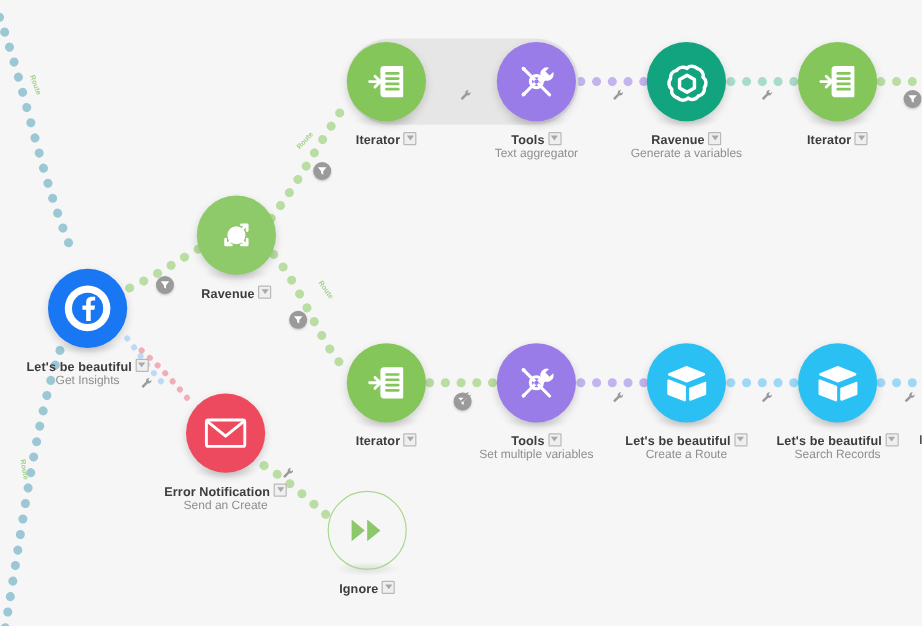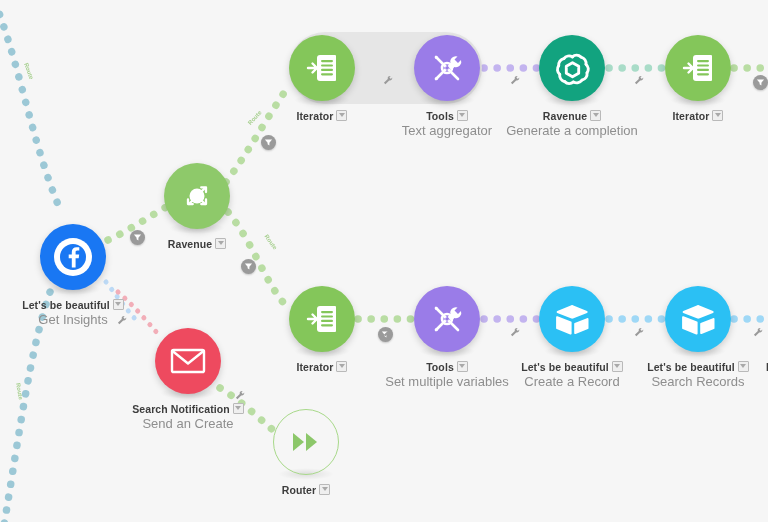--- a/index.html
+++ b/index.html
@@ -101,21 +101,21 @@
     border-right: 3px solid transparent;
     border-top: 4px solid #a9a9a9;
   }
   .sublabel {
     position: absolute;
     left: -90px;
     top: 55px;
     width: 180px;
     text-align: center;
     color: #8e8e8e;
-    font-size: 13px;
+    font-size: 10px;
     font-weight: normal;
     white-space: nowrap;
   }
 
   
   .selection-box {
     position: absolute;
     border-radius: 40px;
     background: #e6e6e6;
   }
@@ -240,21 +240,21 @@
           <path d="M35.7 24.8c2.2-2.9 1.7-7-1.1-9.3"></path>
           <path d="M34.6 15.5c.6-3.6-1.8-7.1-5.4-7.9"></path>
           <path d="M29.2 7.6c-2.6-2.5-6.7-2.6-9.4-.2"></path>
         </g>
         <g fill="none" stroke="#fff" stroke-width="3.1" stroke-linejoin="round" stroke-linecap="round">
           <path d="M20 13.8L13.3 17.6v7.6L20 29l6.7-3.8v-7.6z"></path>
         </g>
       </svg>
     </div>
     <div class="label"><span>Ravenue</span><span class="badge"></span></div>
-    <div class="sublabel">Generate a completion</div>
+    <div class="sublabel">Generate a variables</div>
   </div>
 
   <div class="node" style="left:698px; top:68px;">
     <div class="ear left" style="background:#b9dda3"></div>
     <div class="ear right" style="background:#b9dda3"></div>
     <div class="shadowpad"></div>
     <div class="bulb" style="background:#84c65a">
       <svg width="36" height="36" viewBox="0 0 36 36" fill="none">
         <path d="M16 5h15a1 1 0 011 1v24a1 1 0 01-1 1H16a3 3 0 01-3-3V8a3 3 0 013-3z" fill="#fff"></path>
         <rect x="17" y="10" width="12" height="2.2" rx="1.1" fill="#84c65a"></rect>
@@ -307,33 +307,33 @@
   <div class="node" style="left:188px; top:361px;">
     <div class="ear left" style="background:#f7c3cb"></div>
     <div class="ear right" style="background:#f7c3cb"></div>
     <div class="shadowpad"></div>
     <div class="bulb" style="background:#ee4a5f">
       <svg width="38" height="38" viewBox="0 0 38 38">
         <rect x="3" y="8" width="32" height="22" rx="1.6" fill="none" stroke="#fff" stroke-width="2.4"></rect>
         <path d="M3.8 9.2L19 21.5 34.2 9.2" fill="none" stroke="#fff" stroke-width="2.4" stroke-linejoin="round"></path>
       </svg>
     </div>
-    <div class="label"><span>Search Notification</span><span class="badge"></span></div>
+    <div class="label"><span>Error Notification</span><span class="badge"></span></div>
     <div class="sublabel">Send an Create</div>
   </div>
 
   <div class="node" style="left:306px; top:442px;">
     <div class="shadowpad"></div>
     <div class="bulb ghost">
       <svg width="30" height="22" viewBox="0 0 30 22">
         <path d="M2 2l11 9-11 9z" fill="#8cc76a"></path>
         <path d="M15 2l11 9-11 9z" fill="#8cc76a"></path>
       </svg>
     </div>
-    <div class="label"><span>Router</span><span class="badge"></span></div>
+    <div class="label"><span>Ignore</span><span class="badge"></span></div>
     <div class="sublabel"></div>
   </div>
 
   <div class="node" style="left:322px; top:319px;">
     <div class="ear left" style="background:#b9dda3"></div>
     <div class="ear right" style="background:#b9dda3"></div>
     <div class="shadowpad"></div>
     <div class="bulb" style="background:#84c65a">
       <svg width="36" height="36" viewBox="0 0 36 36" fill="none">
         <path d="M16 5h15a1 1 0 011 1v24a1 1 0 01-1 1H16a3 3 0 01-3-3V8a3 3 0 013-3z" fill="#fff"></path>
@@ -375,21 +375,21 @@
     <div class="ear right" style="background:#9fd8f6"></div>
     <div class="shadowpad"></div>
     <div class="bulb" style="background:#2bc0f4">
       <svg width="40" height="36" viewBox="0 0 40 36">
         <path d="M19.4 4.2L5.3 10c-.9.4-.9 1.6 0 2l14.2 5.6c.5.2 1 .2 1.5 0L35 11.9c.9-.4.9-1.6 0-2L20.8 4.2c-.4-.2-1-.2-1.4 0z" fill="#fff"></path>
         <path d="M19.6 21.2v11.3c0 .7-.7 1.2-1.4.9L4.7 28.1a1 1 0 01-.6-.9V16.2c0-.7.7-1.2 1.4-.9l13.5 5.1c.4.2.6.5.6.8z" fill="#fff"></path>
         <path d="M35.6 17.1l-12.9 5a.9.9 0 00-.5.8v9.1c0 .7.7 1.2 1.4.9l12.3-4.8c.4-.2.6-.5.6-.9v-9.3c0-.6-.5-1-1-.8z" fill="#fff"></path>
       </svg>
     </div>
     <div class="label"><span>Let's be beautiful</span><span class="badge"></span></div>
-    <div class="sublabel">Create a Record</div>
+    <div class="sublabel">Create a Route</div>
   </div>
 
   <div class="node" style="left:698px; top:319px;">
     <div class="ear left" style="background:#9fd8f6"></div>
     <div class="ear right" style="background:#9fd8f6"></div>
     <div class="shadowpad"></div>
     <div class="bulb" style="background:#2bc0f4">
       <svg width="40" height="36" viewBox="0 0 40 36">
         <path d="M19.4 4.2L5.3 10c-.9.4-.9 1.6 0 2l14.2 5.6c.5.2 1 .2 1.5 0L35 11.9c.9-.4.9-1.6 0-2L20.8 4.2c-.4-.2-1-.2-1.4 0z" fill="#fff"></path>
         <path d="M19.6 21.2v11.3c0 .7-.7 1.2-1.4.9L4.7 28.1a1 1 0 01-.6-.9V16.2c0-.7.7-1.2 1.4-.9l13.5 5.1c.4.2.6.5.6.8z" fill="#fff"></path>

